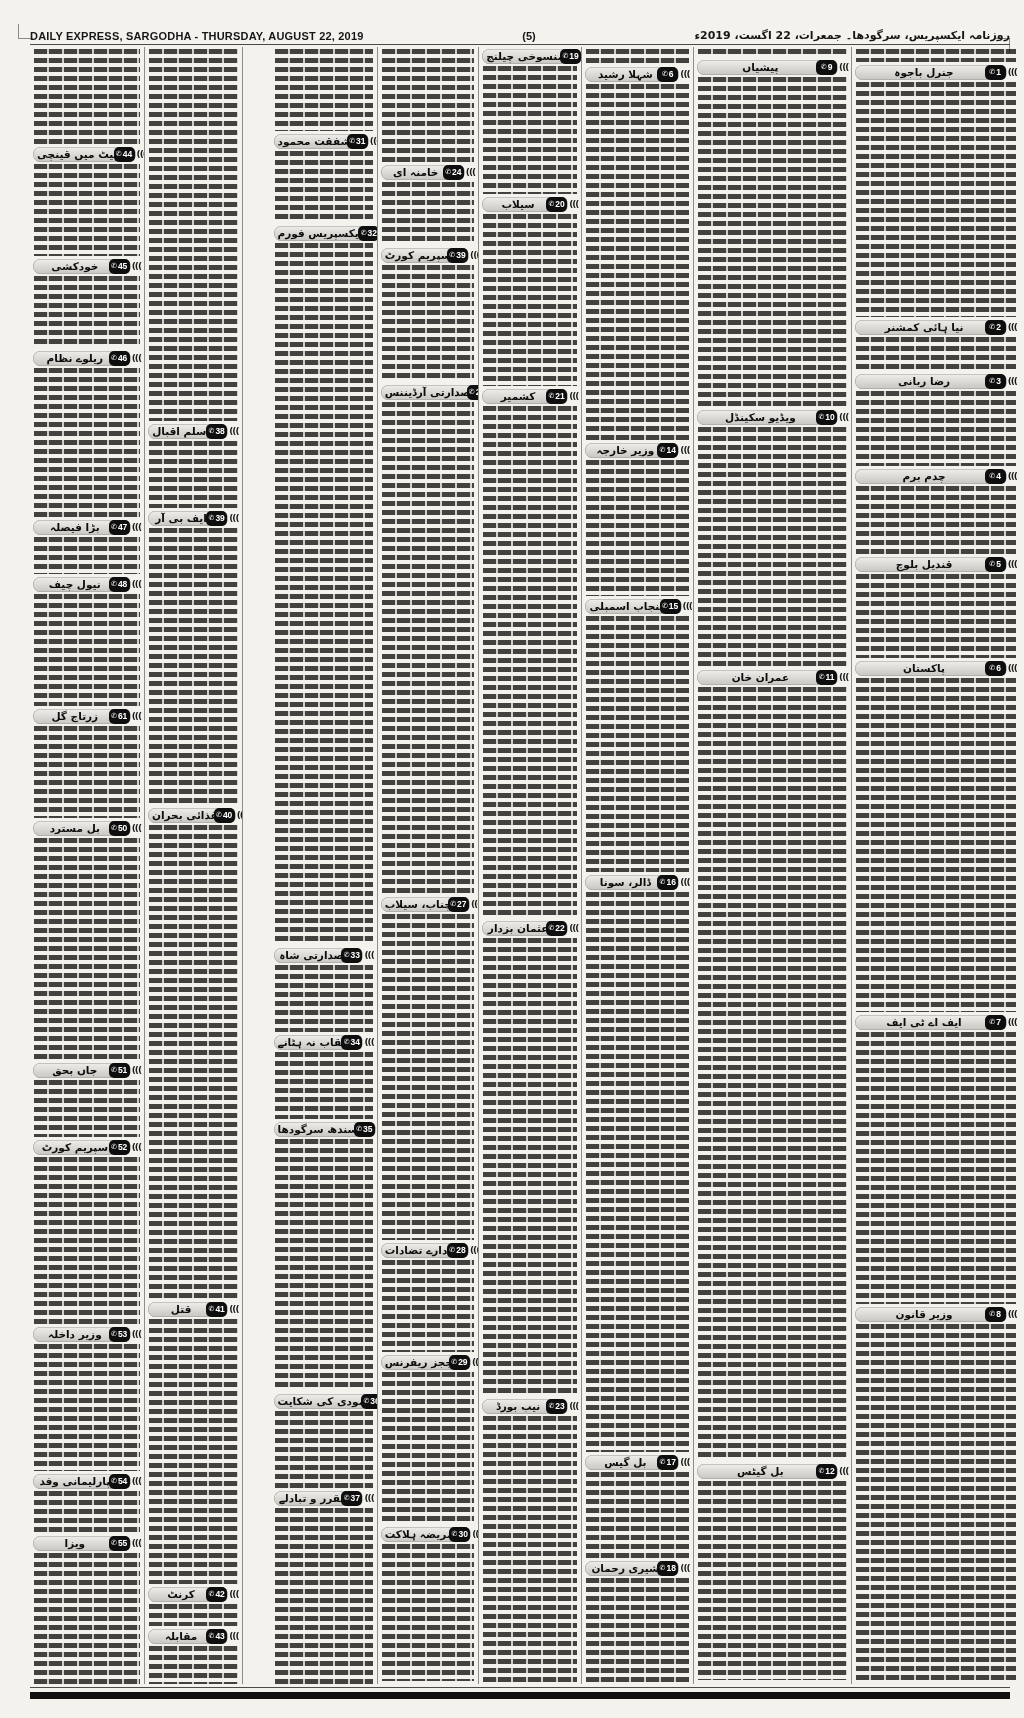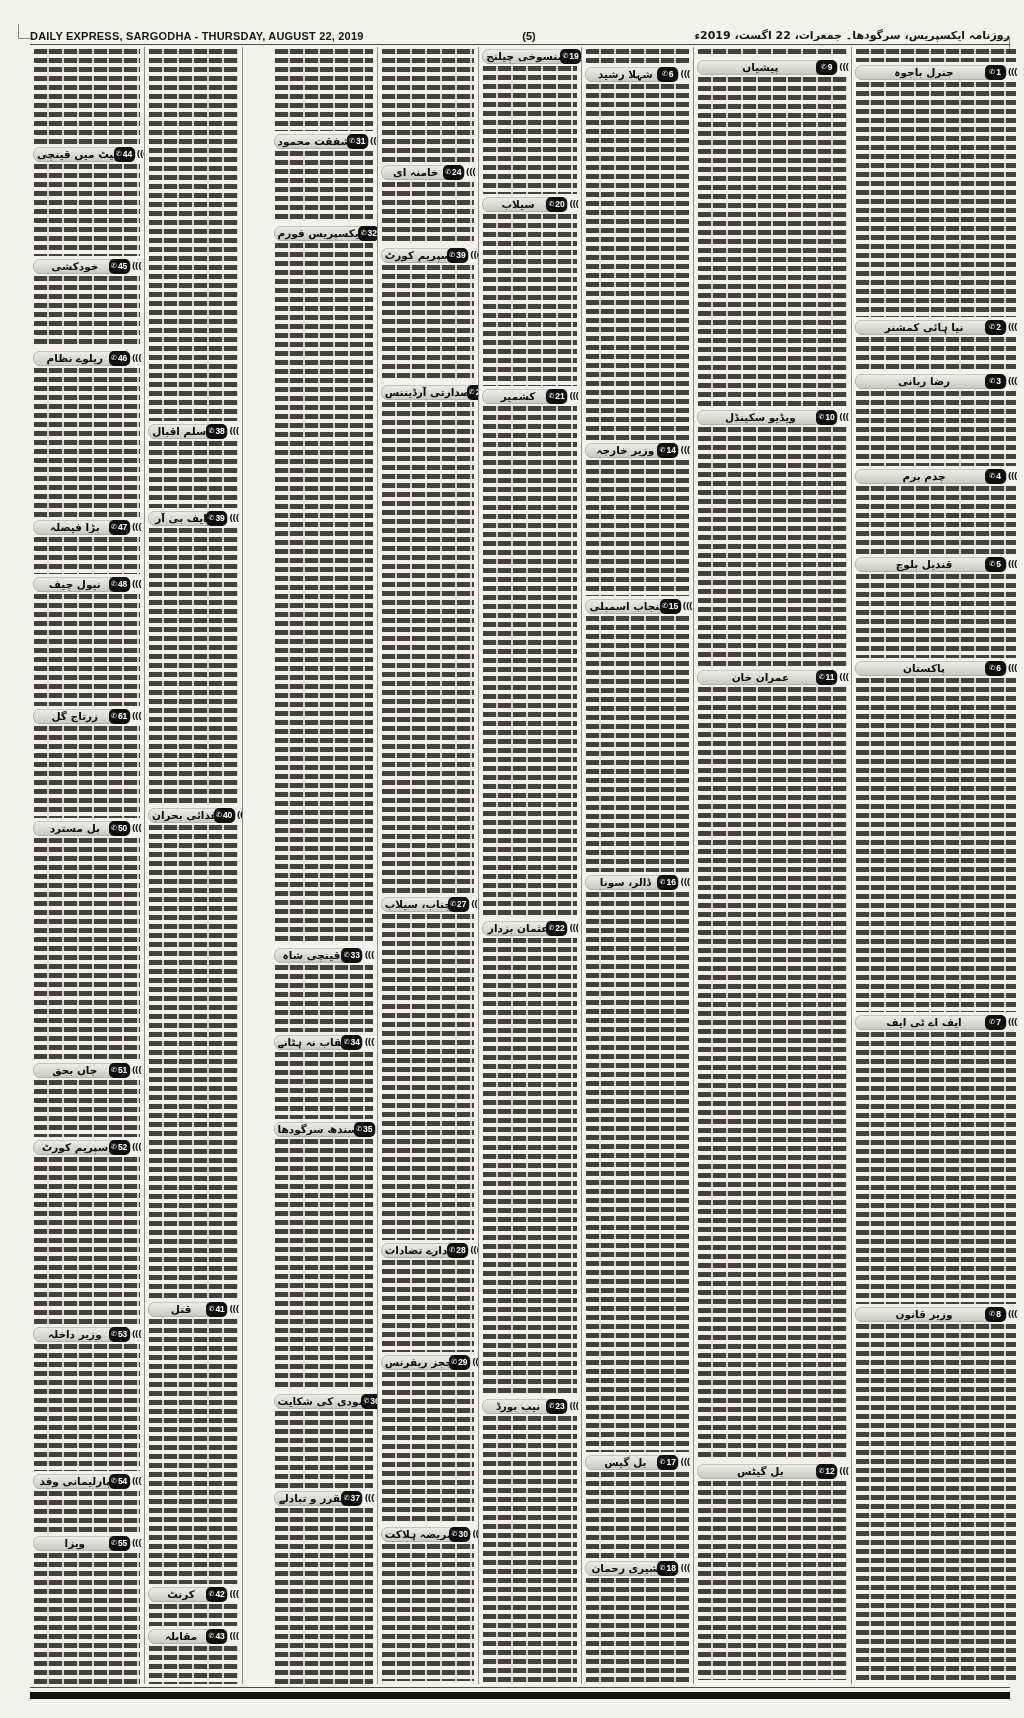--- a/index.html
+++ b/index.html
@@ -292,21 +292,21 @@
           <span class="htitle" dir="rtl">ایکسپریس فورم</span>
           <span class="hbadge">
             <span class="phone">✆</span>
             <span class="hnum">32</span>
           </span>
         </div>
       </div>
       <div class="greek" style="height: 702px;"></div>
       <div class="article-head">
         <div class="hbox">
-          <span class="htitle" dir="rtl">قینچی شاہ</span>
+          <span class="htitle" dir="rtl">صدارتی شاہ</span>
           <span class="hbadge">
             <span class="phone">✆</span>
             <span class="hnum">33</span>
           </span>
         </div>
         <span class="deco">(((</span>
       </div>
       <div class="greek" style="height: 67px;"></div>
       <div class="article-head">
         <div class="hbox">

